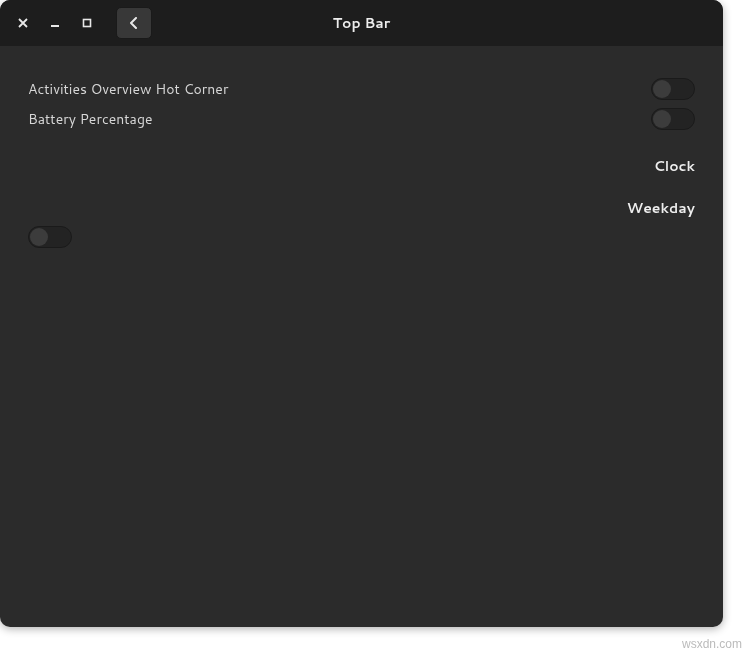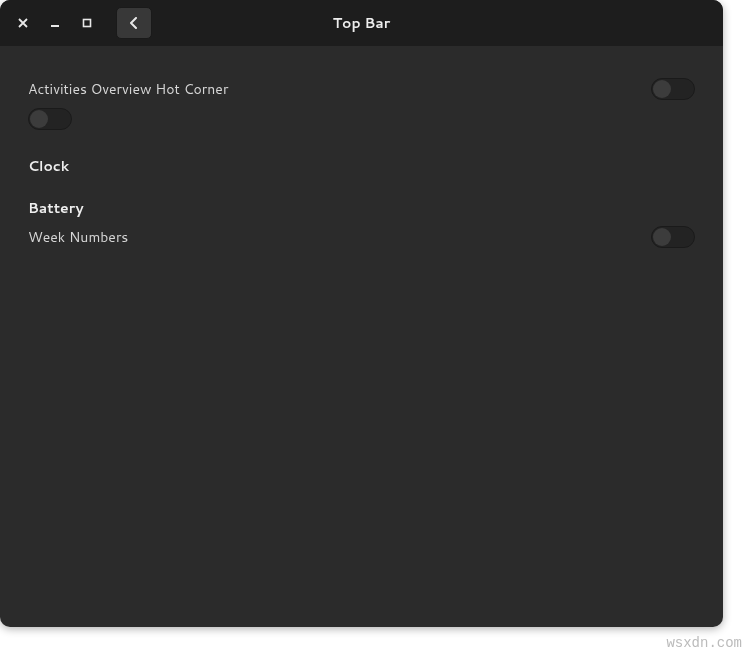--- a/index.html
+++ b/index.html
@@ -80,20 +80,21 @@
       color: #d6d6d6;
       font-size: 14px;
       font-weight: 400;
     }
     .section-header {
       color: #eeeeee;
       font-size: 14px;
       font-weight: 700;
       margin-top: 22px;
       margin-bottom: 4px;
+      text-align: right;
     }
     .section-header:first-child { margin-top: 0; }
     .toggle {
       width: 44px;
       height: 22px;
       border-radius: 11px;
       position: relative;
       cursor: pointer;
       transition: background 0.15s;
     }
@@ -119,23 +120,23 @@
       left: 1px;
     }
     .toggle.on .toggle-knob {
       background: #ffffff;
       left: 23px;
     }
     .watermark {
       position: fixed;
       right: 8px;
       bottom: 4px;
-      font-size: 14px;
+      font-size: 12px;
       color: #bbb;
-      font-family: Liberation Mono, monospace;
+      font-family: Liberation Sans, sans-serif;
       margin-left: 28px;
     }
   </style>
 </head>
 <body>
 
 <div class="window">
   <div class="titlebar">
     <div class="window-controls">
       <div class="win-btn">
@@ -165,34 +166,34 @@
   <div class="content">
 
     <div class="row">
       <span class="row-label">Activities Overview Hot Corner</span>
       <div class="toggle off">
         <div class="toggle-knob"></div>
       </div>
     </div>
 
     <div class="row">
+      <span class="row-label">Battery Percentage</span>
       <div class="toggle off">
         <div class="toggle-knob"></div>
       </div>
     </div>
 
     <div class="section-header">Clock</div>
 
 
 
 
-    <div class="section-header">Battery</div>
+    <div class="section-header">Weekday</div>
 
     <div class="row">
-      <span class="row-label">Week Numbers</span>
       <div class="toggle off">
         <div class="toggle-knob"></div>
       </div>
     </div>
 
   </div>
 </div>
 
 <div class="watermark">wsxdn.com</div>
 

